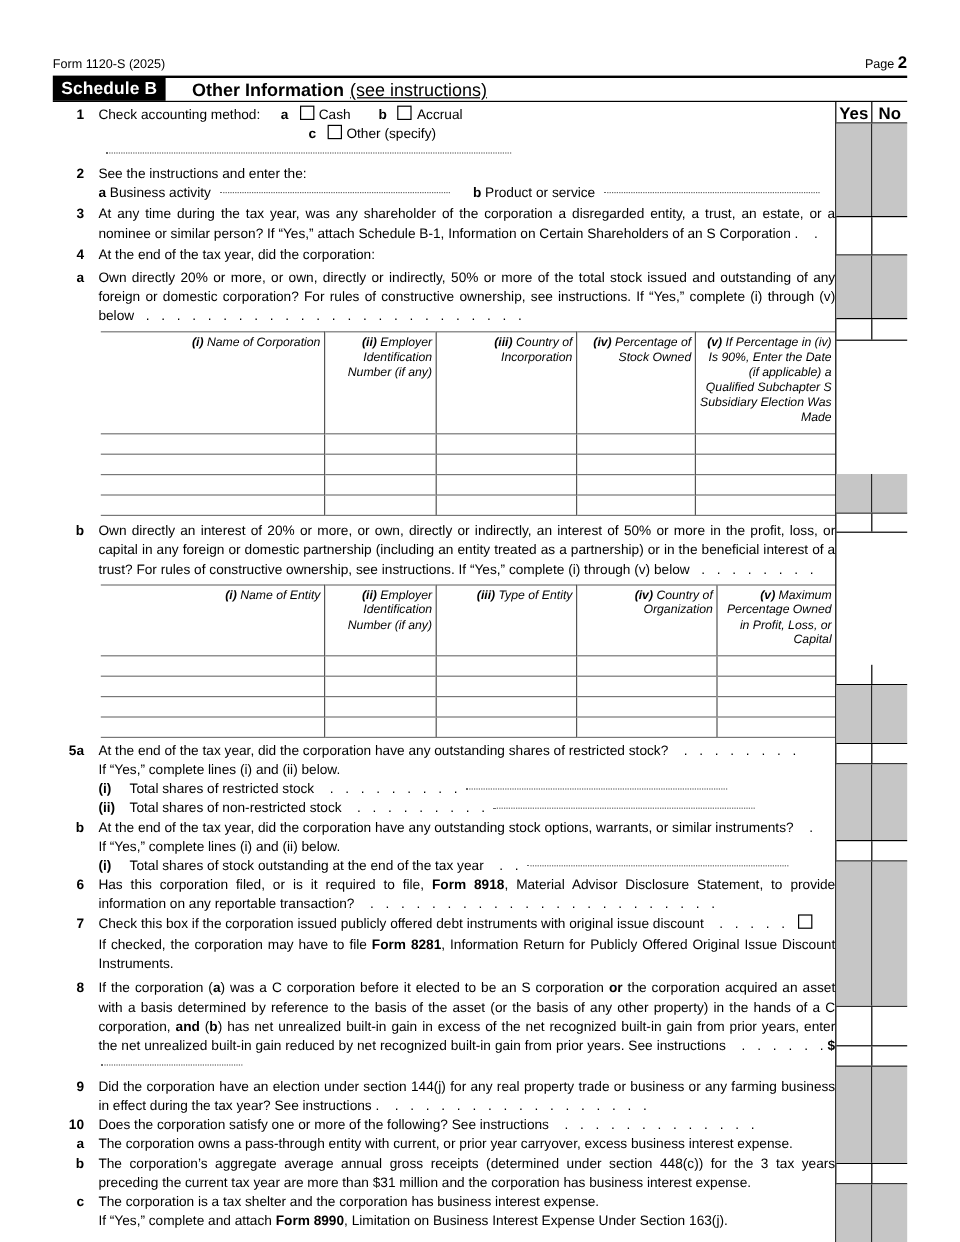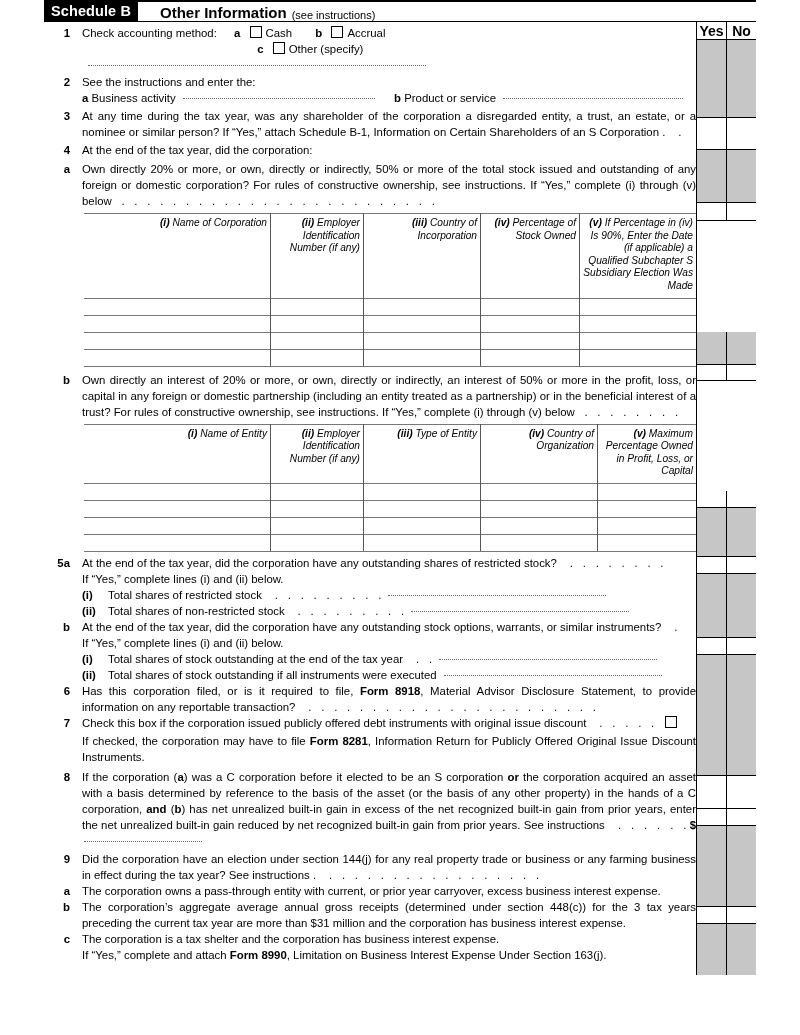--- a/index.html
+++ b/index.html
@@ -16,21 +16,21 @@
            font-size:10.5px;padding-top:44px;padding-bottom:3px;}
   .runhead .pg{font-size:10.5px;}
   .runhead .pg b{font-size:14px;font-weight:bold;}
 
   
   .schedbar{display:flex;align-items:stretch;border-top:2.2px solid #000;border-bottom:1.1px solid #000;}
   .schedbar .tag{background:#000;color:#fff;font-weight:bold;font-size:14.5px;
                  padding:1px 7px 2px 7px;letter-spacing:.1px;}
   .schedbar .ttl{display:flex;align-items:flex-end;gap:5px;padding-left:22px;}
   .schedbar .ttl .big{font-weight:bold;font-size:15px;}
-  .schedbar .ttl .sm{font-size:11px;}
+  .schedbar .ttl .sm{font-size:15px;text-decoration:underline;}
 
   
   .grid{display:flex;border-bottom:none;}
   .bodycol{width:652px;position:relative;}
   .ynwrap{width:60px;position:relative;border-left:1.1px solid #000;}
   .yn-head{display:flex;height:17px;border-bottom:1.1px solid #000;}
   .yn-head div{flex:1;display:flex;align-items:center;justify-content:center;
                font-weight:bold;font-size:14px;}
   .yn-head div.y{border-right:1.1px solid #000;}
   .yn-body{position:relative;}
@@ -62,20 +62,27 @@
   table.dt tr.first td{border-top:1.4px solid #777;}
   table.dt tr.last td{border-bottom:1.4px solid #777;}
 
   .tblhdr-top{border-top:1.3px solid #777;}
 </style>
 </head>
 <body>
 
 <div class="page">
 
+  <div class="runhead">
+    <span>Form 1120-S (2025)</span>
+    <span class="pg">
+      <span>Page</span>
+      <b>2</b>
+    </span>
+  </div>
 
   <div class="schedbar">
     <div class="tag">Schedule B</div>
     <div class="ttl">
       <span class="big">Other Information</span>
       <span class="sm">(see instructions)</span>
     </div>
   </div>
 
   <div class="grid">
@@ -257,27 +264,20 @@
         <div class="num"></div>
         <div class="txt">If “Yes,” complete lines (i) and (ii) below.</div>
       </div>
       <div class="q">
         <div class="num"></div>
         <div class="txt">
           <span class="b" style="display:inline-block;width:26px;">(i)</span><span>Total shares of stock outstanding at the end of the tax year</span><span class="leader">&nbsp; . .</span>
           <span class="dotline" style="width:218px;"></span>
         </div>
       </div>
-      <div class="q">
-        <div class="num"></div>
-        <div class="txt">
-          <span class="b" style="display:inline-block;width:26px;">(ii)</span><span>Total shares of stock outstanding if all instruments were executed</span>
-          <span class="dotline" style="width:218px;margin-left:4px;"></span>
-        </div>
-      </div>
 
       <div class="q">
         <div class="num">6</div>
         <div class="txt just"><span>Has this corporation filed, or is it required to file,</span> <span class="b">Form 8918</span><span>, Material Advisor Disclosure Statement, to provide information on any reportable transaction?</span><span class="leader">&nbsp; . . . . . . . . . . . . . . . . . . . . . . .</span></div>
       </div>
 
       <div class="q">
         <div class="num">7</div>
         <div class="txt"><span>Check this box if the corporation issued publicly offered debt instruments with original issue discount</span><span class="leader">&nbsp; . . . . .</span>
           <span class="chkbox" style="margin-left:4px;margin-right:0;"></span>
@@ -291,20 +291,24 @@
       <div class="q" style="margin-top:4px;">
         <div class="num">8</div>
         <div class="txt just"><span>If the corporation (</span><span class="b">a</span><span>) was a C corporation before it elected to be an S corporation </span><span class="b">or</span><span> the corporation acquired an asset with a basis determined by reference to the basis of the asset (or the basis of any other property) in the hands of a C corporation, </span><span class="b">and</span><span> (</span><span class="b">b</span><span>) has net unrealized built-in gain in excess of the net recognized built-in gain from prior years, enter the net unrealized built-in gain reduced by net recognized built-in gain from prior years. See instructions</span><span class="leader">&nbsp; . . . . . .</span><span class="b">$</span><span class="dotline" style="width:118px;margin-left:2px;"></span></div>
       </div>
 
       <div class="q" style="margin-top:2px;">
         <div class="num">9</div>
         <div class="txt just"><span>Did the corporation have an election under section 144(j) for any real property trade or business or any farming business in effect during the tax year? See instructions .</span><span class="leader">&nbsp; . . . . . . . . . . . . . . . . .</span></div>
       </div>
 
+      <div class="q">
+        <div class="num">10</div>
+        <div class="txt"><span>Does the corporation satisfy one or more of the following? See instructions</span><span class="leader">&nbsp; . . . . . . . . . . . . .</span></div>
+      </div>
       <div class="q">
         <div class="num">a</div>
         <div class="txt">The corporation owns a pass-through entity with current, or prior year carryover, excess business interest expense.</div>
       </div>
       <div class="q">
         <div class="num">b</div>
         <div class="txt just">The corporation’s aggregate average annual gross receipts (determined under section 448(c)) for the 3 tax years preceding the current tax year are more than $31 million and the corporation has business interest expense.</div>
       </div>
       <div class="q">
         <div class="num">c</div>

